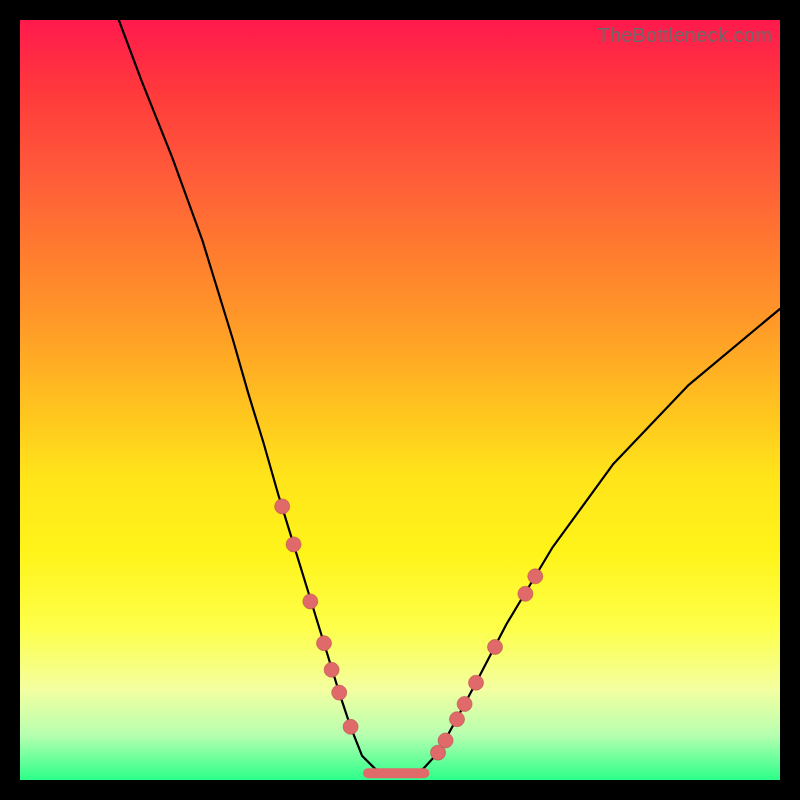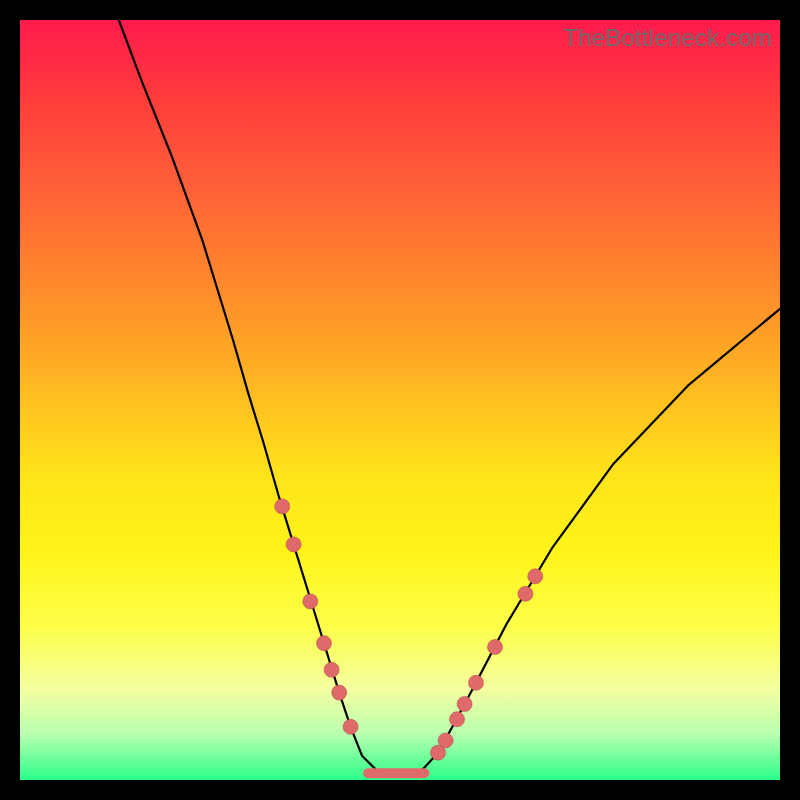--- a/index.html
+++ b/index.html
@@ -28,21 +28,21 @@
       #fdff4a 80%,
       #f4ffa0 88%,
       #b8ffb0 94%,
       #2cff8a 100%);
   }
   .watermark {
     position: absolute;
     top: 4px;
     right: 8px;
     font-family: Arial, Helvetica, sans-serif;
-    font-size: 24px;
+    font-size: 20px;
     color: #6b6b6b;
     font-weight: 500;
     letter-spacing: 0.2px;
     user-select: none;
   }
   svg.curve {
     position: absolute;
     left: 0; top: 0;
     width: 760px;
     height: 760px;

